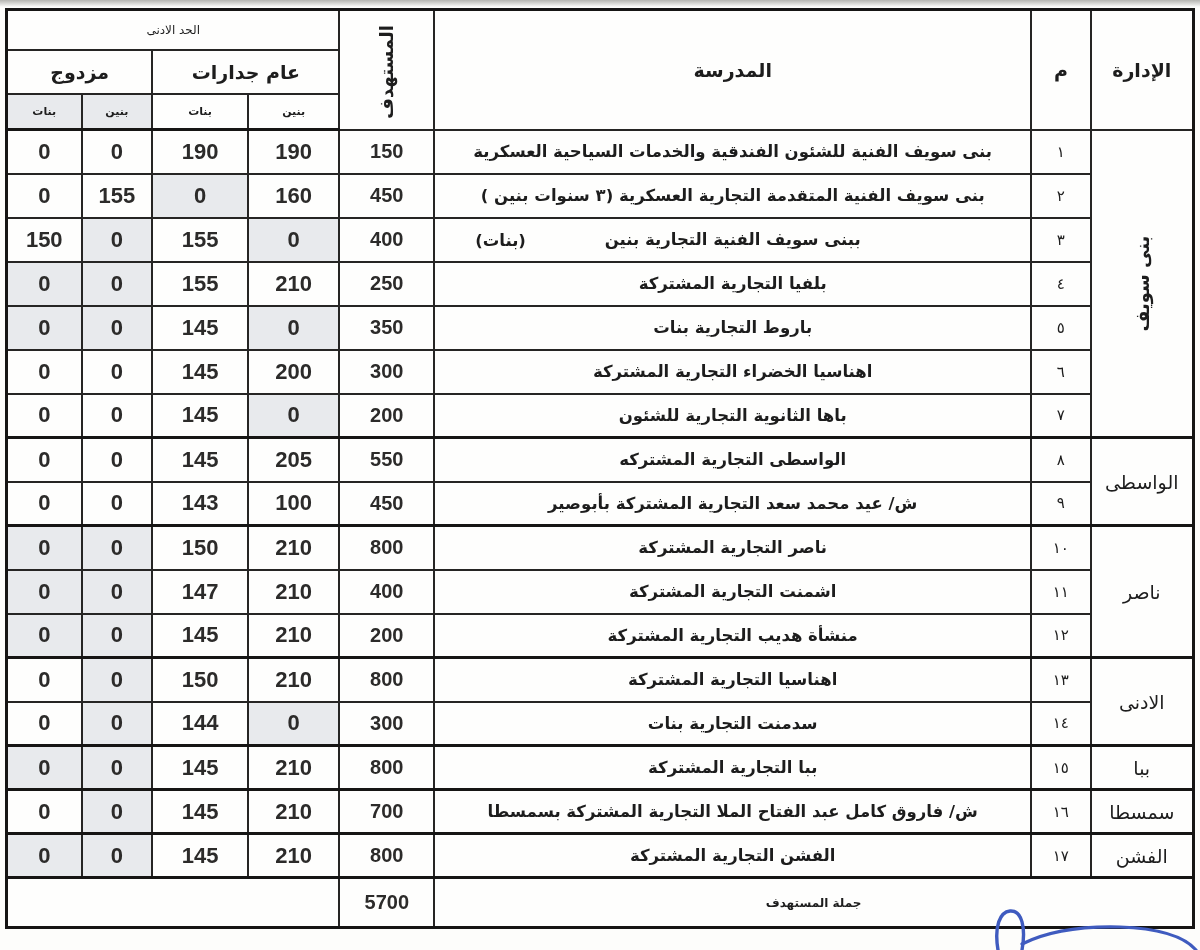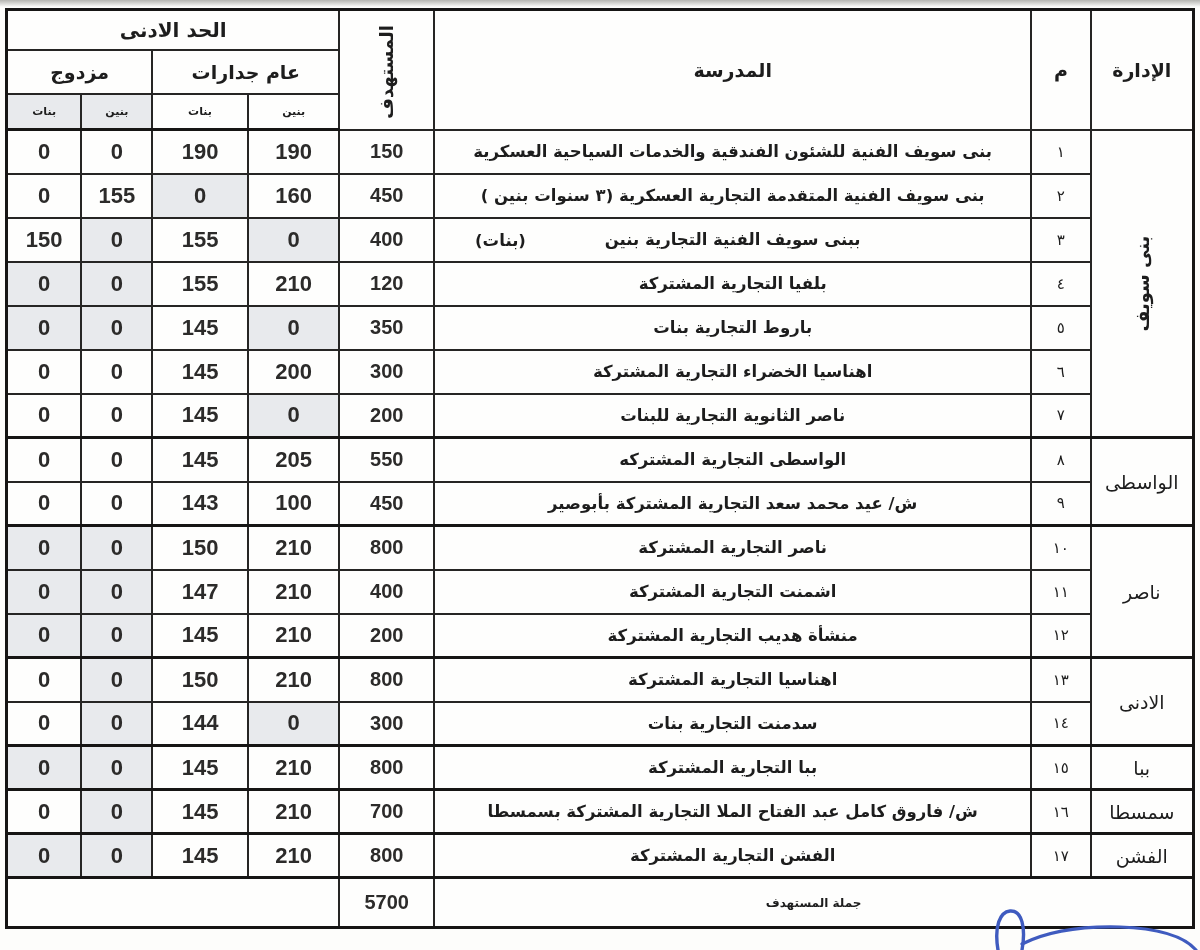--- a/index.html
+++ b/index.html
@@ -37,21 +37,21 @@
   tr.group-start td{border-top-width:3px;border-top-color:#161514;}
   thead tr.subhead th{border-bottom-width:3px;border-bottom-color:#161514;}
 
   thead tr.r1{height:40px;}
   thead tr.r2{height:44px;}
   thead tr.r3{height:36px;}
   tbody tr{height:44px;}
   tr.total-row{height:50px;}
 
   .hdr{font-weight:bold;font-size:19px;}
-  .hdr-min{font-weight:bold;font-size:20px;letter-spacing:1px;}
+  .hdr-min{font-weight:normal;font-size:12px;letter-spacing:1px;}
   .hdr-sub{font-weight:bold;font-size:11px;}
   .shaded{background:#e8eaed;}
 
   .vtext{
     transform:rotate(-90deg);
     white-space:nowrap;
     font-weight:bold;
     font-size:18px;
     letter-spacing:1px;
   }
@@ -131,21 +131,21 @@
           <td class="school-cell thickL">ببنى سويف الفنية  التجارية بنين<span class="school-note">(بنات)</span></td>
           <td class="tgt thickL">400</td>
           <td class="num thickL shaded">0</td>
           <td class="num">155</td>
           <td class="num thickL shaded">0</td>
           <td class="num">150</td>
         </tr>
         <tr>
           <td class="no-cell">٤</td>
           <td class="school-cell thickL">بلفيا التجارية المشتركة</td>
-          <td class="tgt thickL">120</td>
+          <td class="tgt thickL">250</td>
           <td class="num thickL">210</td>
           <td class="num">155</td>
           <td class="num thickL shaded">0</td>
           <td class="num shaded">0</td>
         </tr>
         <tr>
           <td class="no-cell">٥</td>
           <td class="school-cell thickL">باروط التجارية بنات</td>
           <td class="tgt thickL">350</td>
           <td class="num thickL shaded">0</td>
@@ -157,21 +157,21 @@
           <td class="no-cell">٦</td>
           <td class="school-cell thickL">اهناسيا الخضراء التجارية المشتركة</td>
           <td class="tgt thickL">300</td>
           <td class="num thickL">200</td>
           <td class="num">145</td>
           <td class="num thickL">0</td>
           <td class="num">0</td>
         </tr>
         <tr>
           <td class="no-cell">٧</td>
-          <td class="school-cell thickL">ناصر الثانوية التجارية للبنات</td>
+          <td class="school-cell thickL">باها الثانوية التجارية للشئون</td>
           <td class="tgt thickL">200</td>
           <td class="num thickL shaded">0</td>
           <td class="num">145</td>
           <td class="num thickL">0</td>
           <td class="num">0</td>
         </tr>
         <tr class="group-start">
           <td rowspan="2" class="admin-cell">الواسطى</td>
           <td class="no-cell">٨</td>
           <td class="school-cell thickL">الواسطى التجارية المشتركه</td>

